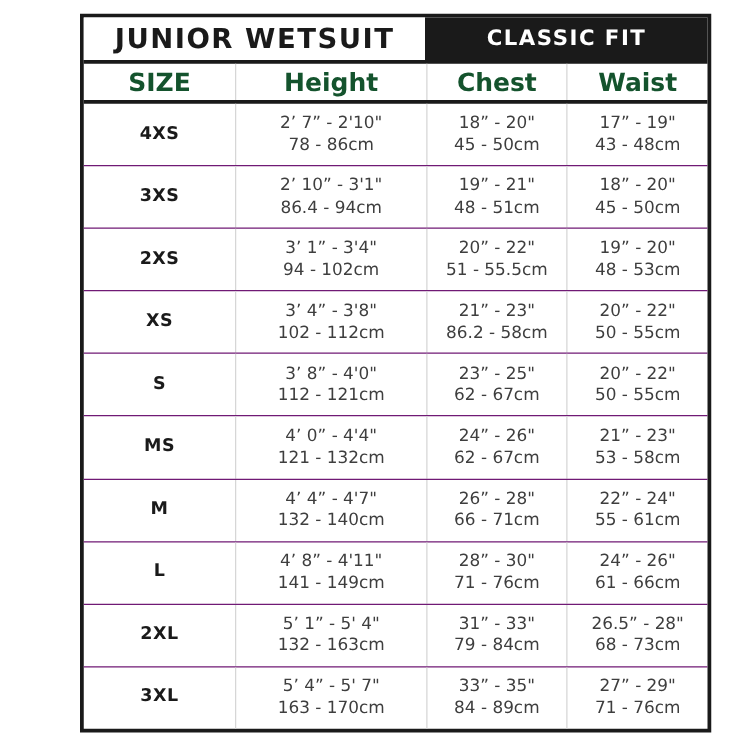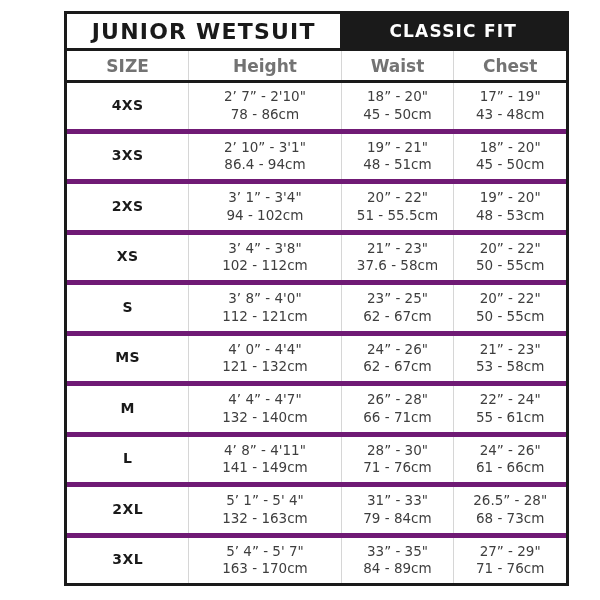--- a/index.html
+++ b/index.html
@@ -55,36 +55,36 @@
   .header-row {
     flex: 0 0 32px;
     display: grid;
     grid-template-columns: 113fr 142fr 105fr 105fr;
     border-bottom: 3px solid #1a1a1a;
   }
   .header-cell {
     display: flex;
     align-items: center;
     justify-content: center;
-    font-size: 17px;
-    font-weight: 700;
-    color: #737373;
+    font-size: 20px;
+    font-weight: 700;
+    color: #14532d;
     border-left: 1px solid #d6d6d6;
   }
   .header-cell:first-child { border-left: none; }
   .table-body {
     flex: 1 1 auto;
     display: flex;
     flex-direction: column;
   }
   .table-row {
     flex: 1 1 0;
     display: grid;
     grid-template-columns: 113fr 142fr 105fr 105fr;
-    border-top: 5px solid #701a75;
+    border-top: 1px solid #701a75;
   }
   .table-row:first-child { border-top: none; }
   .cell {
     display: flex;
     flex-direction: column;
     align-items: center;
     justify-content: center;
     text-align: center;
     font-size: 13.5px;
     line-height: 1.28;
@@ -107,22 +107,22 @@
   <div class="size-table">
 
     <div class="title-row">
       <div class="title-main">JUNIOR WETSUIT</div>
       <div class="title-fit">CLASSIC FIT</div>
     </div>
 
     <div class="header-row">
       <div class="header-cell">SIZE</div>
       <div class="header-cell">Height</div>
+      <div class="header-cell">Chest</div>
       <div class="header-cell">Waist</div>
-      <div class="header-cell">Chest</div>
     </div>
 
     <div class="table-body">
 
       <div class="table-row">
         <div class="cell size-cell">4XS</div>
         <div class="cell">
           <span>2’ 7” - 2'10"</span>
           <span>78 - 86cm</span>
         </div>
@@ -169,21 +169,21 @@
       </div>
 
       <div class="table-row">
         <div class="cell size-cell">XS</div>
         <div class="cell">
           <span>3’ 4” - 3'8"</span>
           <span>102 - 112cm</span>
         </div>
         <div class="cell">
           <span>21” - 23"</span>
-          <span>37.6 - 58cm</span>
+          <span>86.2 - 58cm</span>
         </div>
         <div class="cell">
           <span>20” - 22"</span>
           <span>50 - 55cm</span>
         </div>
       </div>
 
       <div class="table-row">
         <div class="cell size-cell">S</div>
         <div class="cell">

